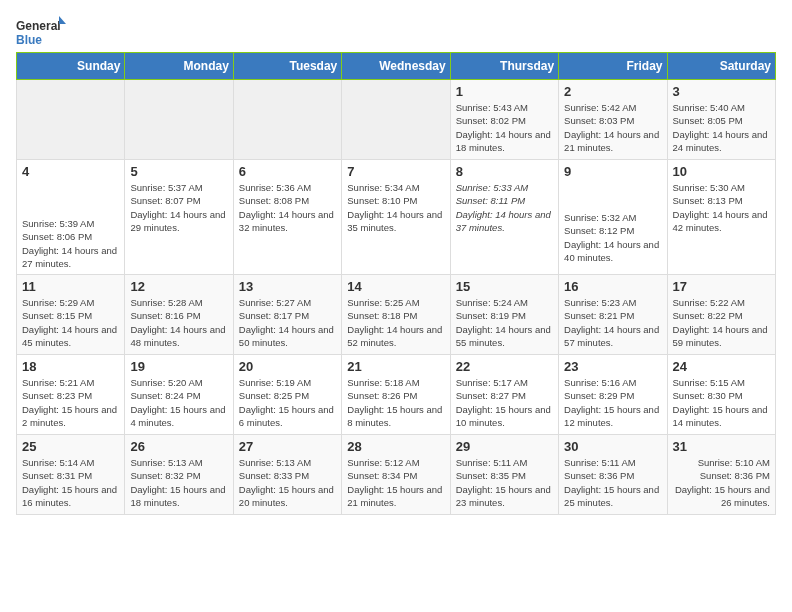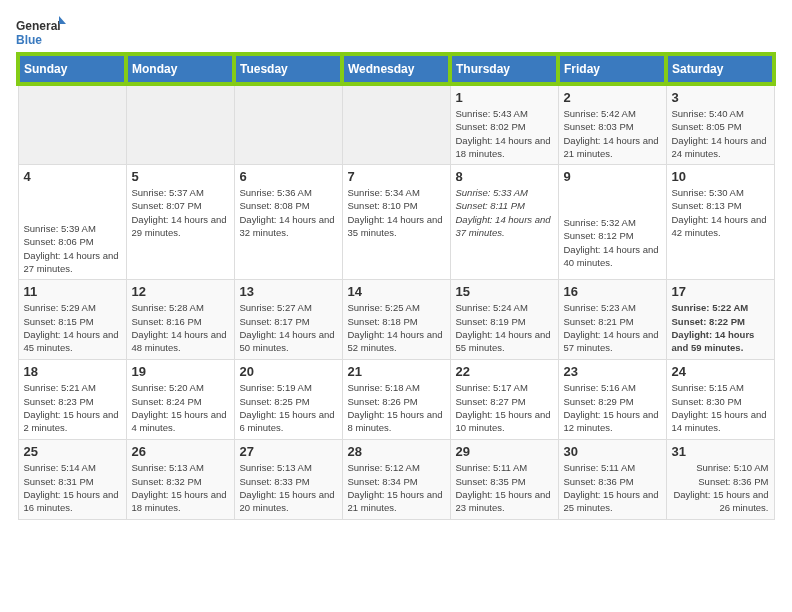--- a/index.html
+++ b/index.html
@@ -36,22 +36,22 @@
       width: 100%;
       border-collapse: collapse;
       table-layout: fixed;
     }
     thead tr th {
       background-color: #3a7abf;
       color: #fff;
       font-size: 12px;
       font-weight: bold;
       padding: 6px 4px;
-      text-align: left;
-      border: 4px solid #84cc16;
+      text-align: right;
+      border: 1px solid #84cc16;
     }
     tbody tr td {
       vertical-align: top;
       padding: 4px 5px;
       font-size: 10px;
       color: #333;
       border: 1px solid #ddd;
       height: 80px;
       background: #fff;
     }
@@ -209,21 +209,21 @@
 Daylight: 14 hours and 55 minutes.</div>
         </td>
         <td>
           <span class="day-num">16</span>
           <div class="day-info" style="white-space: pre-line;">Sunrise: 5:23 AM
 Sunset: 8:21 PM
 Daylight: 14 hours and 57 minutes.</div>
         </td>
         <td>
           <span class="day-num">17</span>
-          <div class="day-info" style="white-space: pre-line; font-weight: bold;">Sunrise: 5:22 AM
+          <div class="day-info" style="white-space: pre-line;">Sunrise: 5:22 AM
 Sunset: 8:22 PM
 Daylight: 14 hours and 59 minutes.</div>
         </td>
       </tr>
       <tr>
         <td>
           <span class="day-num">18</span>
           <div class="day-info" style="white-space: pre-line;">Sunrise: 5:21 AM
 Sunset: 8:23 PM
 Daylight: 15 hours and 2 minutes.</div>

